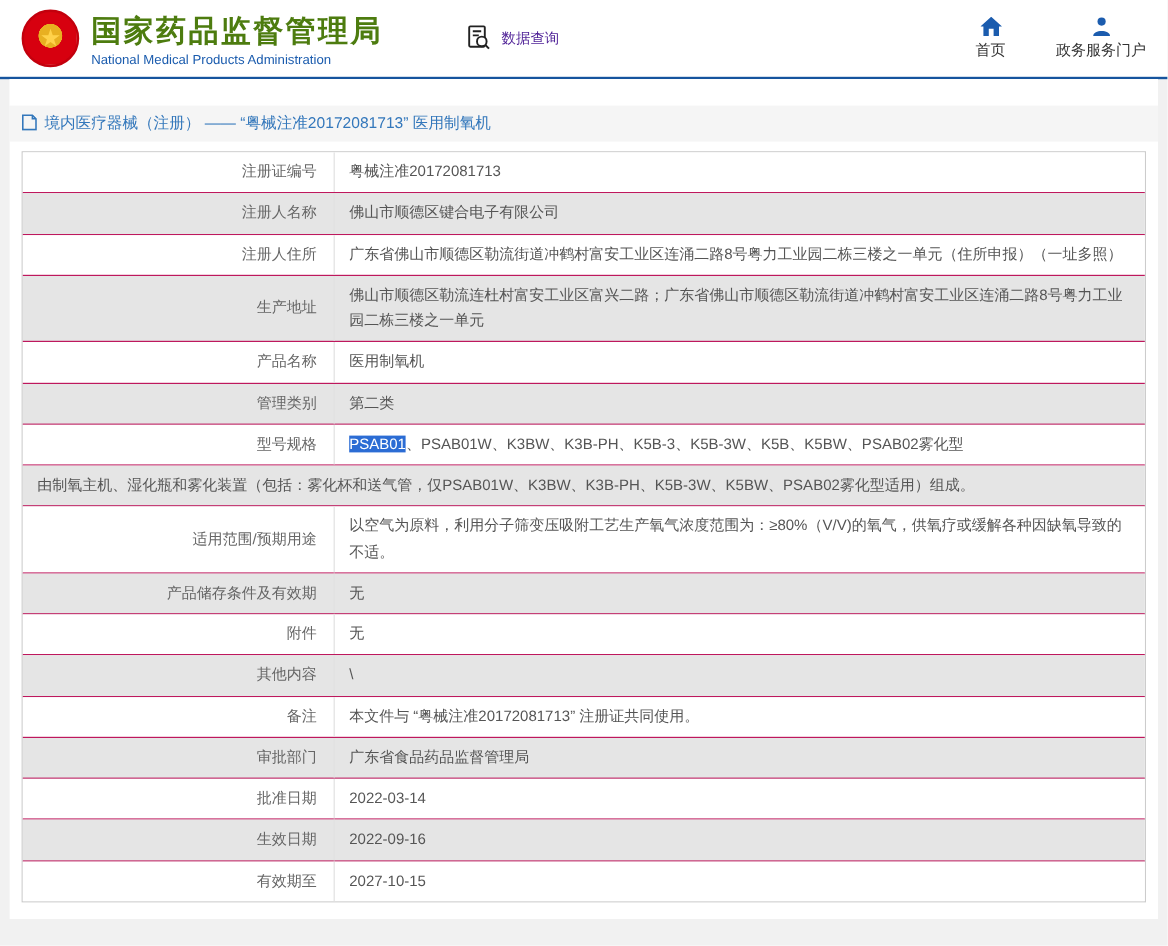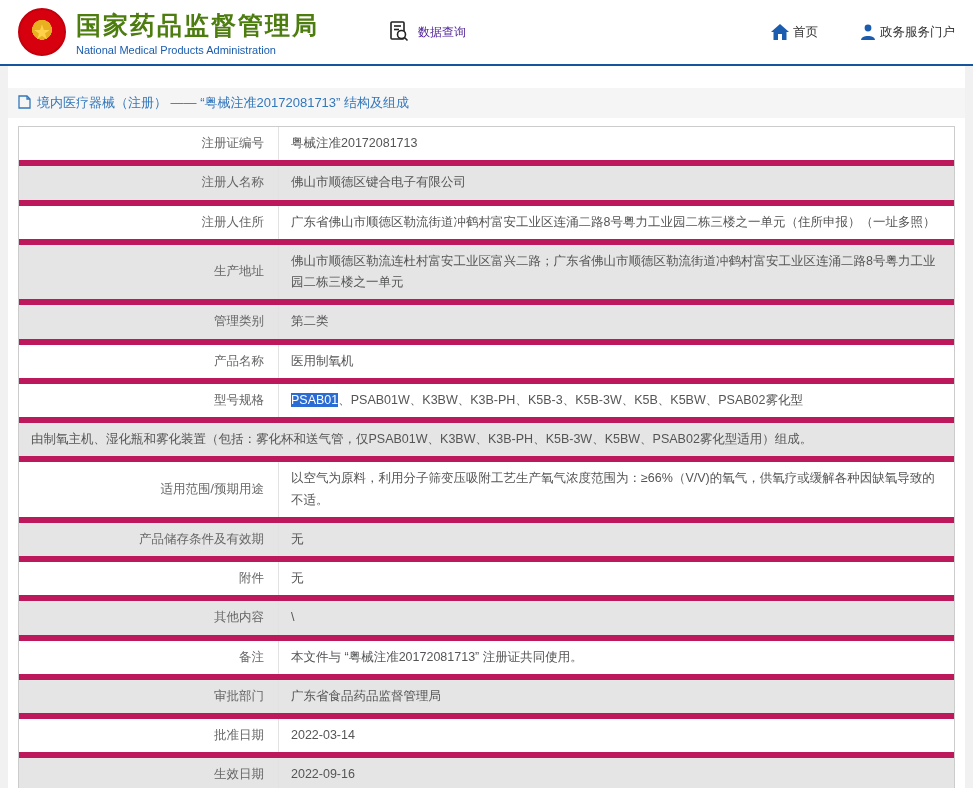--- a/index.html
+++ b/index.html
@@ -30,21 +30,21 @@
     font-size:25px; font-weight:bold; color:#4d7c0f; letter-spacing:2px;
     font-family:"Liberation Sans","DejaVu Sans",sans-serif;
   }
   .brand-text .en{ font-size:11px; color:#1b5cae; margin-top:2px; }
   .data-query{
     display:flex; align-items:center; gap:7px;
     margin-left:68px; font-size:12px; color:#4c1d95;
   }
   .header-nav{ margin-left:auto; display:flex; gap:42px; }
   .nav-item{
-    display:flex; flex-direction:row; align-items:center; gap:4px;
+    display:flex; flex-direction:column; align-items:center; gap:4px;
     font-size:12.5px; color:#333; cursor:pointer;
   }
   .nav-item svg{ display:block; }
   
   .content{
     background:#fff;
     margin:0 8px;
     padding-bottom:14px;
     min-height:700px;
   }
@@ -59,21 +59,21 @@
   }
   .title-bar svg{ flex:0 0 auto; }
   
   .info-table{
     margin:8px 10px 0 10px;
     border:1px solid #ccc;
     font-size:12.5px;
   }
   .tr{
     display:flex;
-    border-bottom:6px solid #be185d;
+    border-bottom:1px solid #be185d;
     background:#fff;
   }
   .tr:last-child{ border-bottom:none; }
   .tr.stripe{ background:#e5e5e5; }
   .th{
     flex:0 0 260px;
     text-align:right;
     padding:6px 14px 6px 8px;
     color:#666;
     border-right:1px solid #e2e2e2;
@@ -143,21 +143,21 @@
 <div class="content">
   <div class="content-gap"></div>
 
   <div class="title-bar">
     <span>
       <svg width="13" height="14" viewBox="0 0 13 14" fill="none" stroke="#3377bb" stroke-width="1.3">
         <path d="M1 1 H9 L12 4 V13 H1 Z"></path>
         <path d="M9 1 V4 H12"></path>
       </svg>
     </span>
-    <span>境内医疗器械（注册） —— “粤械注准20172081713” 结构及组成</span>
+    <span>境内医疗器械（注册） —— “粤械注准20172081713” 医用制氧机</span>
   </div>
 
   <div class="info-table">
 
     <div class="tr">
       <div class="th">注册证编号</div>
       <div class="td">粤械注准20172081713</div>
     </div>
 
     <div class="tr stripe">
@@ -168,44 +168,44 @@
     <div class="tr">
       <div class="th">注册人住所</div>
       <div class="td">广东省佛山市顺德区勒流街道冲鹤村富安工业区连涌二路8号粤力工业园二栋三楼之一单元（住所申报）（一址多照）</div>
     </div>
 
     <div class="tr stripe">
       <div class="th">生产地址</div>
       <div class="td">佛山市顺德区勒流连杜村富安工业区富兴二路；广东省佛山市顺德区勒流街道冲鹤村富安工业区连涌二路8号粤力工业园二栋三楼之一单元</div>
     </div>
 
+    <div class="tr">
+      <div class="th">产品名称</div>
+      <div class="td">医用制氧机</div>
+    </div>
+
     <div class="tr stripe">
       <div class="th">管理类别</div>
       <div class="td">第二类</div>
-    </div>
-
-    <div class="tr">
-      <div class="th">产品名称</div>
-      <div class="td">医用制氧机</div>
     </div>
 
     <div class="tr">
       <div class="th">型号规格</div>
       <div class="td">
         <span class="hl">PSAB01</span><span>、PSAB01W、K3BW、K3B-PH、K5B-3、K5B-3W、K5B、K5BW、PSAB02雾化型</span>
       </div>
     </div>
 
     <div class="tr stripe">
       <div class="td">由制氧主机、湿化瓶和雾化装置（包括：雾化杯和送气管，仅PSAB01W、K3BW、K3B-PH、K5B-3W、K5BW、PSAB02雾化型适用）组成。</div>
     </div>
 
     <div class="tr">
       <div class="th">适用范围/预期用途</div>
-      <div class="td">以空气为原料，利用分子筛变压吸附工艺生产氧气浓度范围为：≥66%（V/V)的氧气，供氧疗或缓解各种因缺氧导致的不适。</div>
+      <div class="td">以空气为原料，利用分子筛变压吸附工艺生产氧气浓度范围为：≥80%（V/V)的氧气，供氧疗或缓解各种因缺氧导致的不适。</div>
     </div>
 
     <div class="tr stripe">
       <div class="th">产品储存条件及有效期</div>
       <div class="td">无</div>
     </div>
 
     <div class="tr">
       <div class="th">附件</div>
       <div class="td">无</div>

